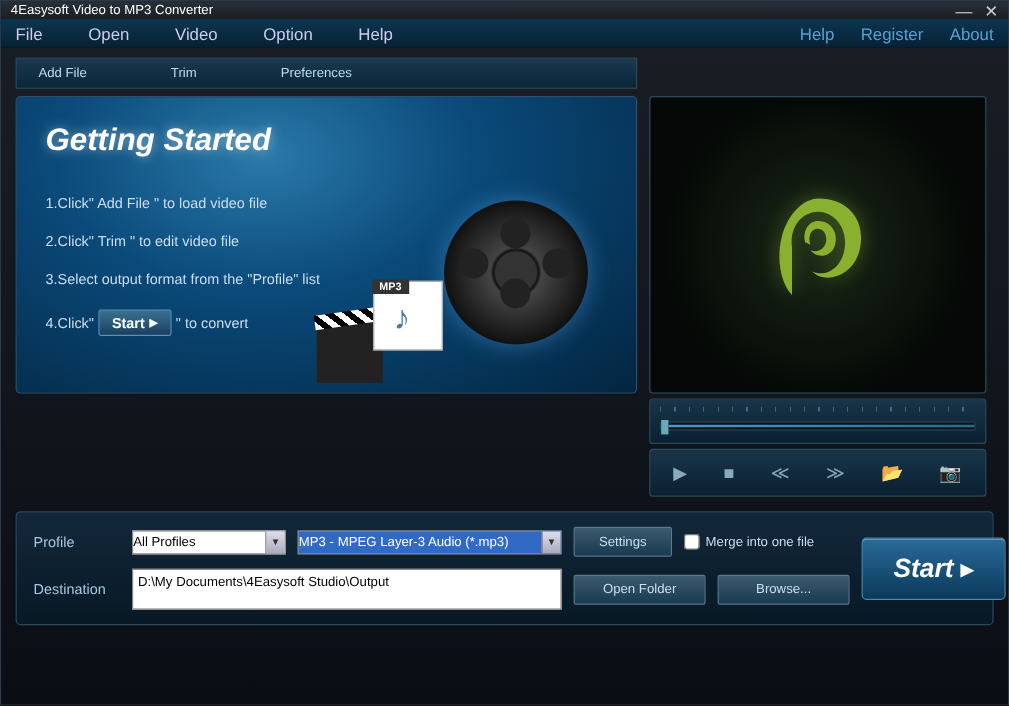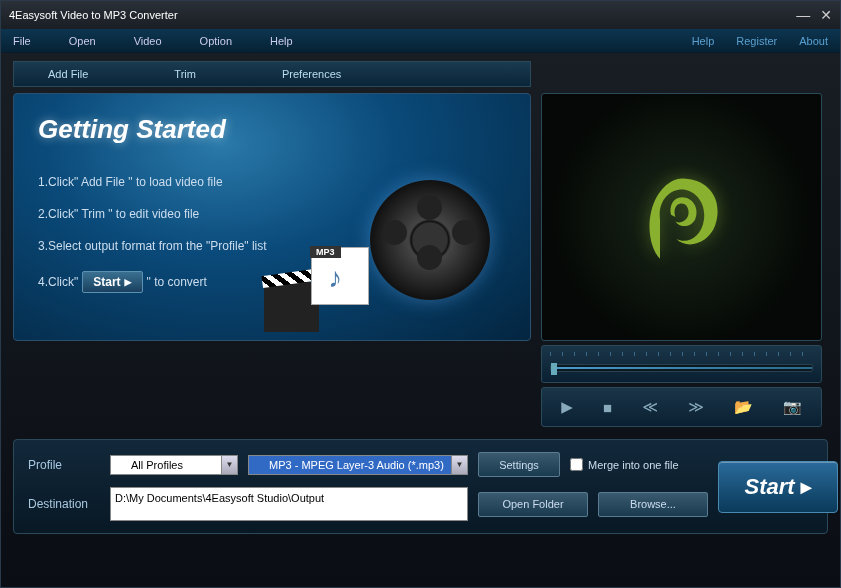--- a/index.html
+++ b/index.html
@@ -1,30 +1,30 @@
 <!DOCTYPE html>
 <html><head>
 <meta charset="utf-8">
 <style>
 * { margin:0; padding:0; box-sizing:border-box; font-family:Arial,sans-serif; }
 body { background:#000; width:841px; height:588px; overflow:hidden; color:#ccc; font-size:12px; }
 .window { width:841px; height:588px; background:linear-gradient(to bottom,#1a1f26 0%,#0a0e14 100%); border:1px solid #2a3a4a; position:relative; }
-.titlebar { height:28px; background:linear-gradient(to bottom,#2a3038,#1a1e25); display:flex; align-items:center; padding:0 8px; }
+.titlebar { height:15px; background:linear-gradient(to bottom,#2a3038,#1a1e25); display:flex; align-items:center; padding:0 8px; }
 .titlebar-text { color:#fff; font-size:11px; flex:1; }
 .win-btns { display:flex; gap:10px; }
 .win-btn { color:#ccc; cursor:pointer; font-size:14px; line-height:1; }
 .menubar { height:24px; background:linear-gradient(to bottom,#0d3550,#062235); display:flex; align-items:center; padding:0 12px; justify-content:space-between; border-bottom:1px solid #0a1a28; }
 .menubar-left { display:flex; gap:38px; }
-.menu-item { color:#cce; font-size:11px; cursor:pointer; }
+.menu-item { color:#cce; font-size:14px; cursor:pointer; }
 .menubar-right { display:flex; gap:22px; }
 .menubar-right .menu-item { color:#5aa0d0; }
 .main { padding:8px 12px; display:flex; gap:10px; }
 .left-panel { width:518px; }
 .toolbar { height:26px; background:linear-gradient(to bottom,#1a3a50,#0a2538); border:1px solid #2a4a5a; display:flex; align-items:center; padding:0 18px; gap:70px; color:#9db; font-size:11px; margin-bottom:6px; }
-.tb-item { cursor:pointer; color:#bde;margin-left:16px; }
+.tb-item { cursor:pointer; color:#bde; }
 .content-area { height:248px; background:radial-gradient(ellipse at 40% 20%,#2a7aaa 0%,#0a4a7a 40%,#032540 100%); border:1px solid #2a5070; border-radius:4px; position:relative; overflow:hidden; padding:20px 24px; }
 .getting-started { color:#fff; font-size:26px; font-weight:bold; font-style:italic; text-shadow:0 0 10px rgba(255,255,255,0.5); margin-bottom:30px; }
 .step { color:#cde; font-size:12px; margin-bottom:18px; display:flex; align-items:center; }
 .start-inline { display:inline-flex; align-items:center; background:linear-gradient(to bottom,#3a7090,#1a4060); border:1px solid #5a90b0; padding:3px 10px; margin:0 4px; font-weight:bold; color:#fff; border-radius:2px; }
 .start-inline::after { content:"▶"; font-size:9px; margin-left:4px; }
 .film-reel { position:absolute; right:20px; bottom:10px; width:170px; height:170px; }
 .reel { width:120px; height:120px; background:radial-gradient(circle,#333 20%,#111 22%,#444 25%,#111 70%,#444 72%,#111 74%); border-radius:50%; position:absolute; right:20px; top:20px; box-shadow:0 0 20px rgba(100,180,255,0.4); }
 .reel::before,.reel::after { content:""; position:absolute; background:#222; border-radius:50%; }
 .reel::before { width:25px; height:25px; top:15px; left:47px; box-shadow:0 50px 0 #222,-35px 25px 0 #222,35px 25px 0 #222; }
 .mp3-box { position:absolute; left:250px; bottom:8px; width:105px; height:85px; }
@@ -41,21 +41,21 @@
 .logo-swoosh svg { filter:drop-shadow(0 0 8px rgba(140,180,50,0.4)); }
 .seek-area { background:linear-gradient(to bottom,#1a3548,#0a2032); border:1px solid #2a4a5a; padding:6px 8px; margin-top:4px; border-radius:3px; }
 .seek-bar { height:8px; background:#0a1820; border:1px solid #2a4050; border-radius:2px; position:relative; margin:8px 0 4px; }
 .seek-thumb { position:absolute; left:0; top:-2px; width:6px; height:12px; background:#6ab; }
 .seek-fill { position:absolute; left:6px; right:0; top:2px; height:2px; background:linear-gradient(to right,#4a9acc,#2a6a8c); }
 .tick-row { height:4px; background:repeating-linear-gradient(to right,#3a6a8a 0 1px,transparent 1px 12px); margin-bottom:4px; }
 .player-controls { display:flex; justify-content:space-around; align-items:center; background:linear-gradient(to bottom,#1a3548,#0a2032); border:1px solid #2a4a5a; padding:10px 4px; margin-top:4px; border-radius:3px; }
 .pc-btn { color:#8ab; font-size:15px; cursor:pointer; }
 .bottom-panel { margin:4px 12px; background:linear-gradient(to bottom,#12283a,#081825); border:1px solid #2a4a5a; border-radius:4px; padding:12px 14px; display:grid; grid-template-columns:72px 128px 220px 82px 138px 120px; grid-template-rows:auto auto; gap:10px 10px; align-items:center; }
 .bp-label { color:#a8c8e0; font-size:12px; }
-.select-box { height:20px; background:#fff; border:1px solid #888; display:flex; align-items:center; padding:0 20px; font-size:11px; color:#000; position:relative; }
+.select-box { height:20px; background:#fff; border:1px solid #888; display:flex; align-items:center; padding:0 0; font-size:11px; color:#000; position:relative; }
 .select-box.blue { background:#316ac5; color:#fff; }
 .select-arrow { position:absolute; right:0; top:0; width:16px; height:100%; background:linear-gradient(#dde,#aab); border-left:1px solid #888; display:flex; align-items:center; justify-content:center; color:#333; font-size:8px; }
 .sm-btn { height:25px; background:linear-gradient(to bottom,#3a5a70,#1a3a50); border:1px solid #5a7a90; color:#cde; font-size:11px; border-radius:2px; cursor:pointer; }
 .merge-chk { display:flex; align-items:center; gap:5px; color:#cde; font-size:11px; }
 .merge-chk input { width:13px; height:13px; }
 .text-input { height:20px; background:#fff; border:1px solid #888; padding:16px 4px; font-size:11px; color:#000; display:flex; align-items:flex-end; }
 .big-start { grid-row:1/3; grid-column:6; height:52px; background:linear-gradient(to bottom,#2a6a9a,#0a3a5a); border:1px solid #4a8ab0; border-radius:4px; color:#fff; font-size:22px; font-weight:bold; font-style:italic; cursor:pointer; display:flex; align-items:center; justify-content:center; gap:6px; box-shadow:inset 0 1px 0 rgba(255,255,255,0.3); }
 .big-start::after { content:"▶"; font-size:14px; font-style:normal; }
 .dest-input { grid-column:2/4; }
 .dest-btns { grid-column:4/6; display:flex; gap:10px; }

